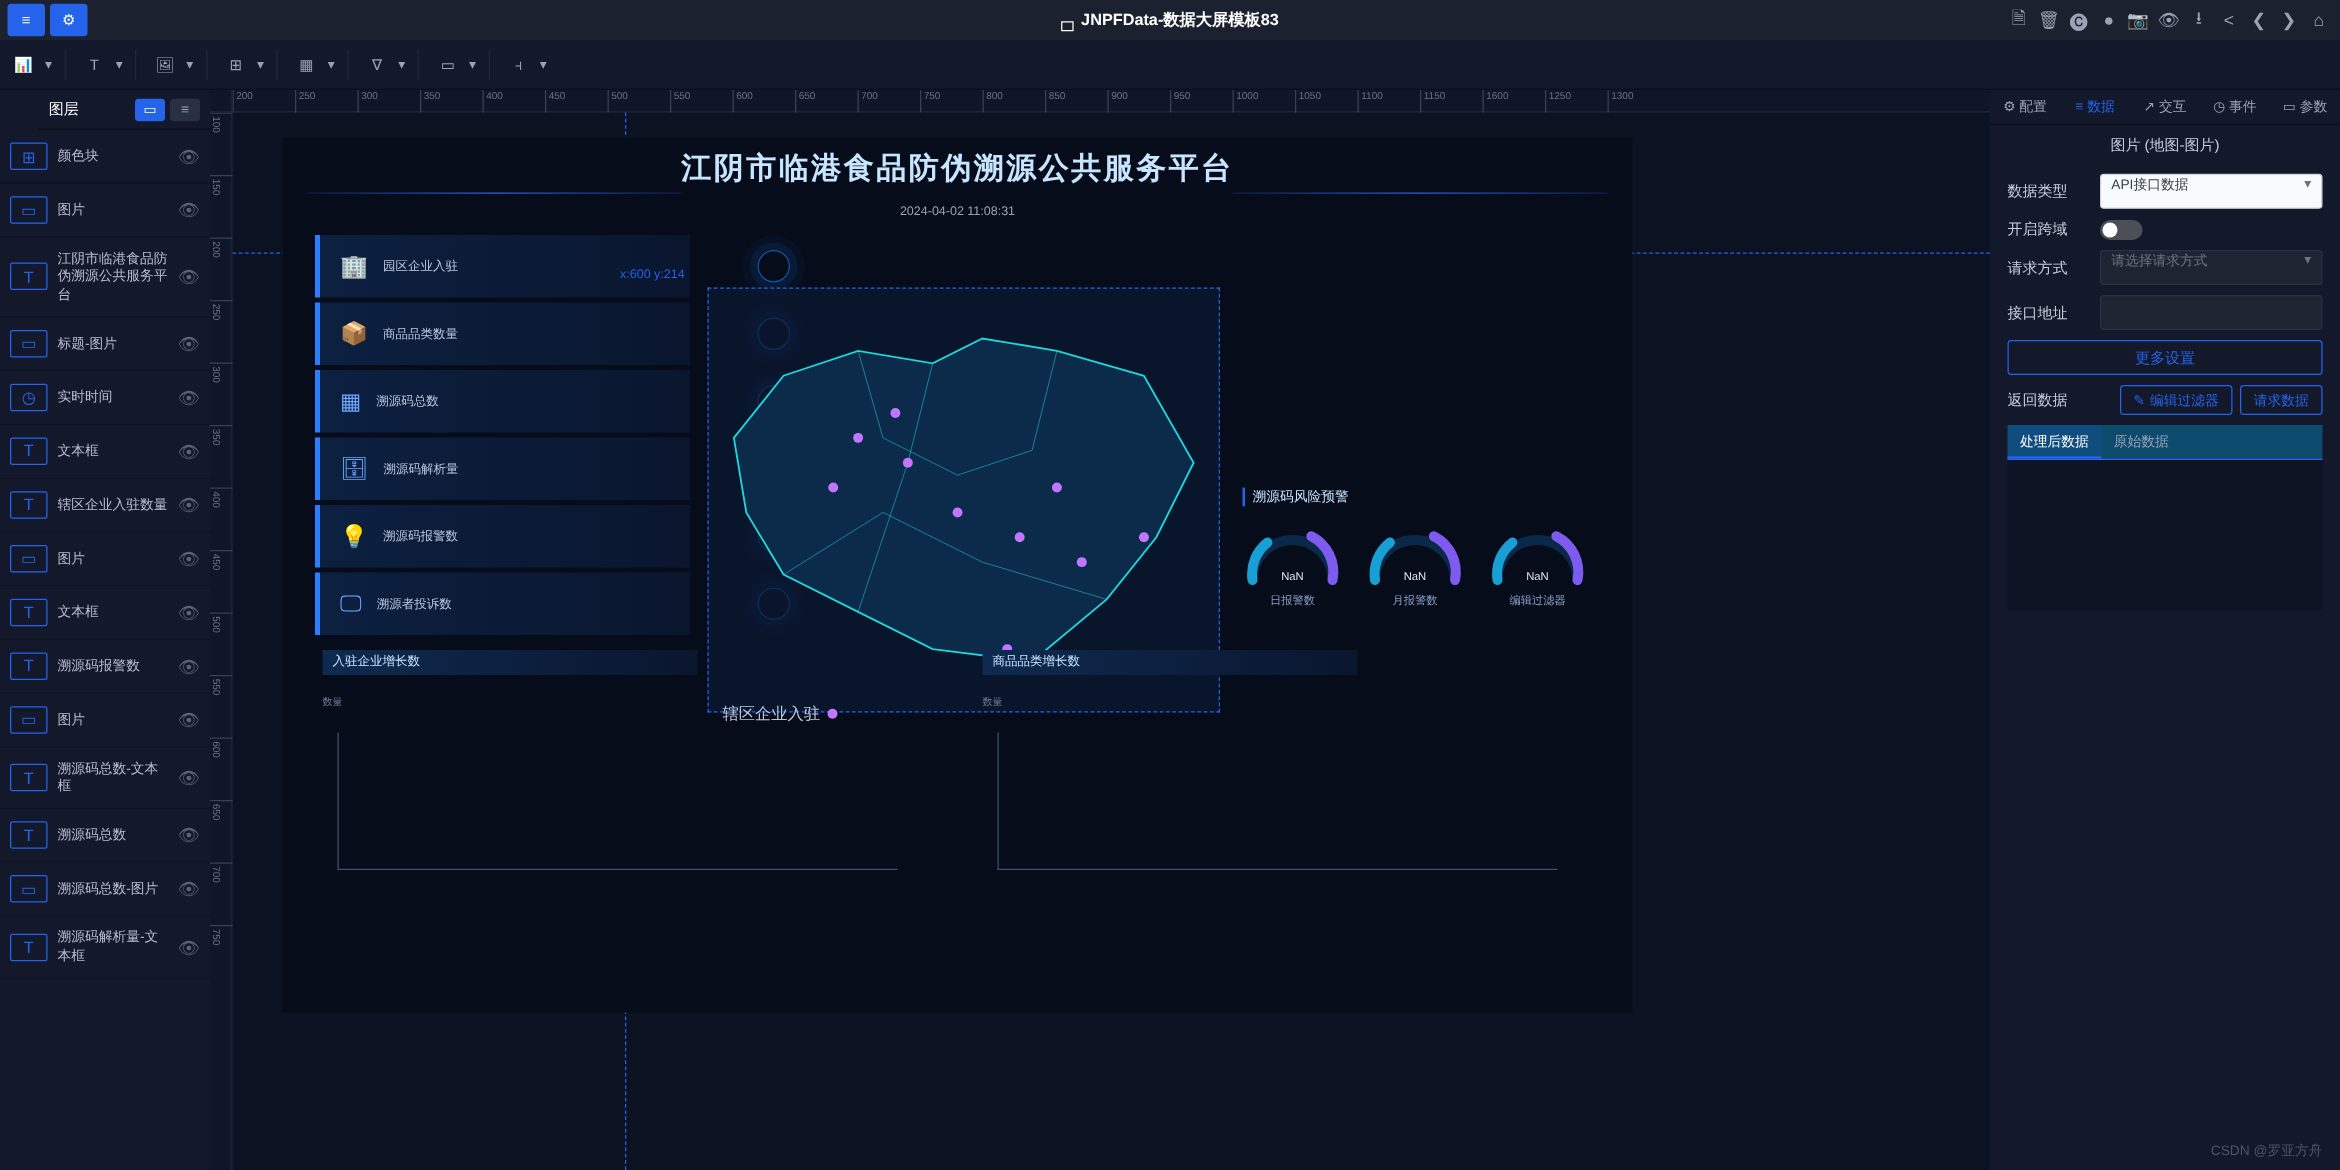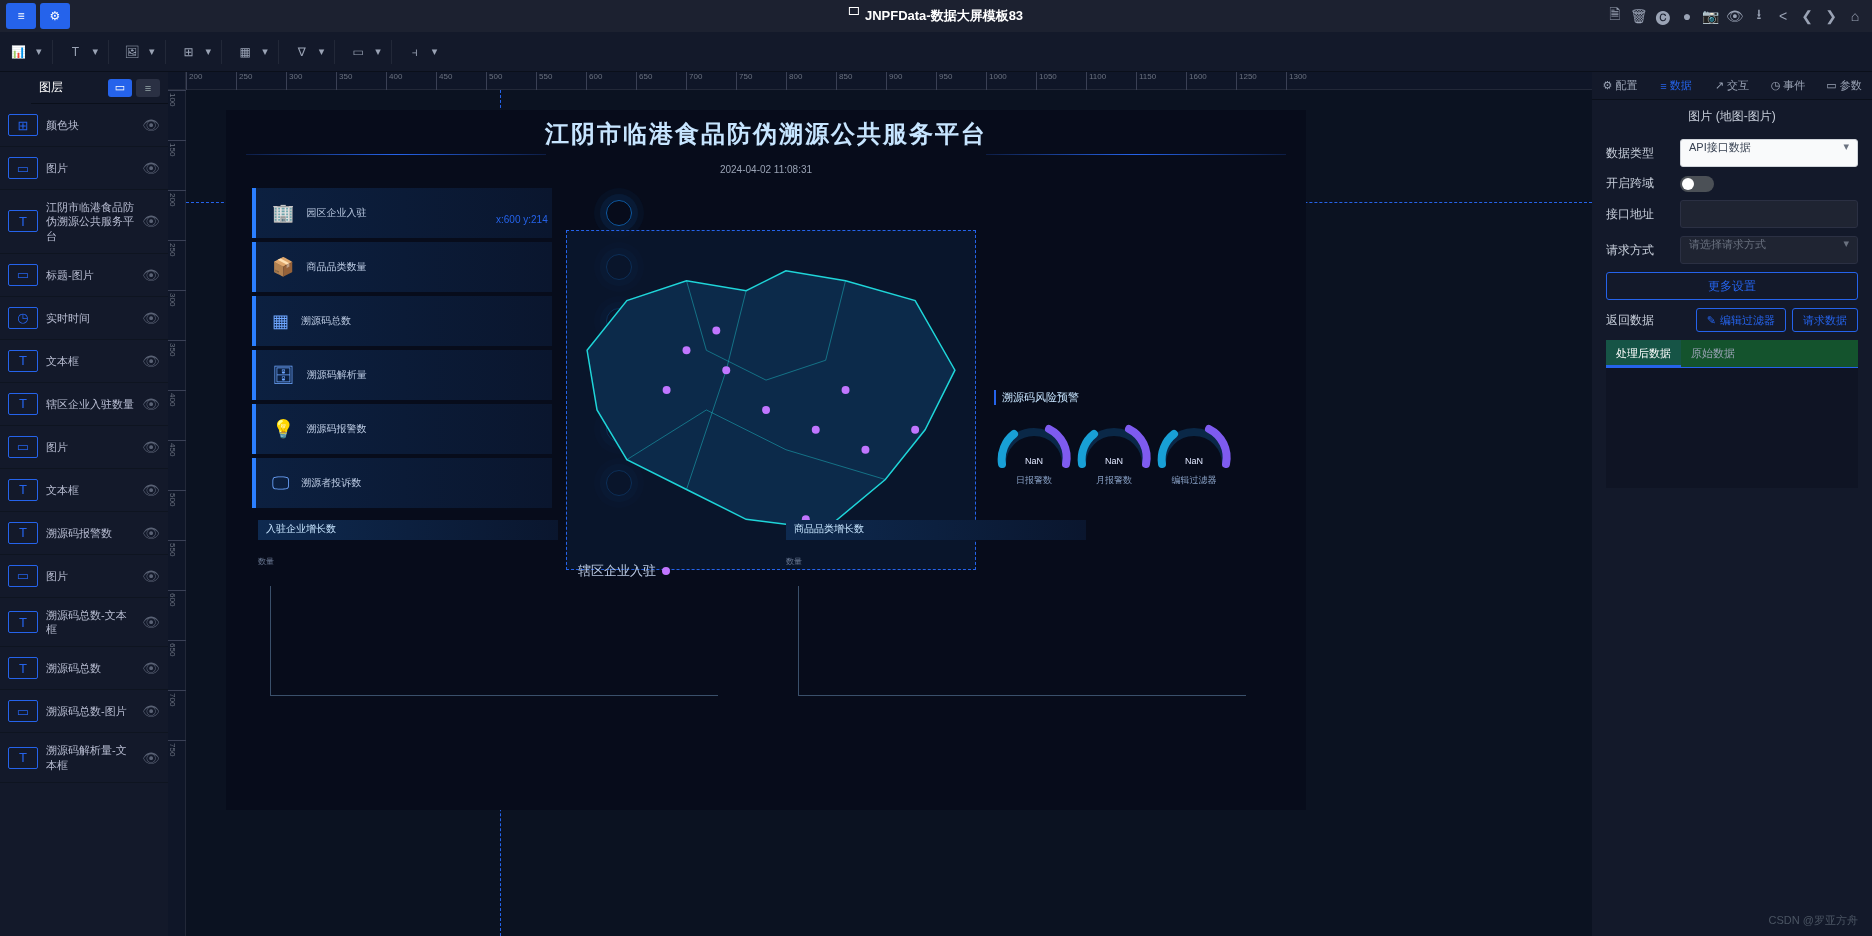--- a/index.html
+++ b/index.html
@@ -1,19 +1,19 @@
 <!DOCTYPE html>
 <html><head>
 <meta charset="utf-8">
 <style>
 * { margin: 0; padding: 0; box-sizing: border-box; }
 body { font-family: "Microsoft YaHei", sans-serif; background: #0b1221; color: #fff; width: 1872px; height: 936px; overflow: hidden; font-size: 12px; }
 .app-header { height: 32px; background: #1c2130; display: flex; align-items: center; padding: 0 6px; position: relative; }
 .header-left-btn { width: 30px; height: 26px; background: #2563eb; border-radius: 3px; display: flex; align-items: center; justify-content: center; margin-right: 4px; color: #fff; cursor: pointer; }
-.header-center { position: absolute; left: 50%; transform: translateX(-50%); display: flex; align-items: flex-start; gap: 6px; font-size: 13px; font-weight: bold; }
+.header-center { position: absolute; left: 50%; transform: translateX(-50%); display: flex; align-items: flex-end; gap: 6px; font-size: 13px; font-weight: bold; }
 .header-right { margin-left: auto; display: flex; align-items: center; gap: 2px; }
 .hdr-icon { width: 22px; height: 22px; display: flex; align-items: center; justify-content: center; color: #9aa3b5; cursor: pointer; font-size: 14px; }
 .toolbar { height: 40px; background: #13192a; display: flex; align-items: center; padding: 0 6px; gap: 4px; border-bottom: 1px solid #0a0f1a; }
 .tool-btn { width: 26px; height: 40px; display: flex; align-items: center; justify-content: center; color: #9aa3b5; cursor: pointer; }
 .tool-sep { width: 1px; height: 24px; background: #222838; margin: 0 6px; }
 .body-row { height: calc(100% - 72px); display: flex; }
 
 .layers-panel { width: 168px; background: #13192a; display: flex; flex-direction: column; }
 .layers-head { height: 32px; display: flex; align-items: center; padding: 0 8px; border-bottom: 1px solid #0a0f1a; font-size: 12px; margin-left: 31px; }
 .layers-head-buttons { margin-left: auto; display: flex; gap: 4px; }
@@ -44,21 +44,21 @@
 .stat-row { position: relative; height: 50px; margin-bottom: 4px; background: linear-gradient(90deg,#0c2040,#0a162e); border-left: 4px solid #2b7fff; display: flex; align-items: center; padding-left: 16px; gap: 12px; }
 .stat-icon { color: #6ea6ff; font-size: 18px; }
 .stat-label { color: #b9c8e0; font-size: 10px; }
 .stat-circle { position: absolute; right: -80px; top: 50%; transform: translateY(-50%); width: 26px; height: 26px; border-radius: 50%; border: 1px solid #0e5aa3; box-shadow: 0 0 0 6px #0e5aa322, 0 0 0 12px #0e5aa311; }
 .map-box { position: absolute; left: 340px; top: 120px; width: 410px; height: 340px; border: 1px dashed #2563eb; background: #0b1a33aa; }
 .map-svg { width:100%; height:100%; }
 .coord-label { position:absolute; left:270px; top:104px; color:#2563eb; font-size:10px; }
 .map-legend-dot { position:absolute; left:352px; top:452px; display:flex; align-items:center; gap:6px; font-size:13px; color:#b9c8e0;}
 .map-legend-dot .dot{width:8px;height:8px;border-radius:50%;background:#c176ff;}
 .alert-title { position:absolute; left:768px; top:280px; font-size:11px; color:#c7e5ff; padding-left:6px; border-left:2px solid #2563eb;}
-.gauges { position:absolute; left:768px; top:304px; display:flex; }
+.gauges { position:absolute; left:768px; top:304px; display:flex; gap:18px; }
 .gauge { width:80px; text-align:center; }
 .gauge-ring { width:80px; height:60px; position:relative; }
 .gauge-ring svg { width:80px; height:60px; }
 .gauge-val { position:absolute; bottom:8px; left:0; width:100%; text-align:center; font-size:9px; color:#e0e7ff; }
 .gauge-label { font-size:9px; color:#88a0c4; }
 .chart-head { position:absolute; width:300px; height:20px; background:linear-gradient(90deg,#0e2a50,#0a162e); padding:2px 8px; font-size:10px; color:#c7e5ff; }
 .chart-body { position:absolute; width:460px; height:140px; }
 .chart-axis-y { position:absolute; left:0; top:0; font-size:8px; color:#6b7a94; }
 .chart-line { position:absolute; left:12px; right:0; bottom:0; border-left:1px solid #3a506b; border-bottom:1px solid #3a506b; height:110px; }
 
@@ -72,21 +72,21 @@
 .prop-label { width: 64px; font-size:12px; color:#c7ceda; }
 .prop-select, .prop-input { flex:1; height:28px; background:#f9fafb; border:1px solid #d1d5db; border-radius:3px; padding:0 8px; font-size:11px; color:#374151; position:relative;}
 .prop-select.dark, .prop-input.dark { background:#1f2432; border:1px solid #2b3043; color:#6b7280;}
 .prop-select:after { content:"▾"; position:absolute; right:8px; color:#6b7280; }
 .input-suffix { color:#888; font-size:11px; }
 .toggle { width:34px; height:16px; background:#4b5056; border-radius:8px; position:relative; cursor:pointer; }
 .toggle:after { content:""; position:absolute; left:2px; top:2px; width:12px; height:12px; border-radius:50%; background:#fff;}
 .btn-full { height:28px; border:1px solid #2563eb; border-radius:3px; color:#2563eb; display:flex; align-items:center; justify-content:center; font-size:12px; cursor:pointer; }
 .btn-sm { height:24px; padding:0 10px; border:1px solid #2563eb; border-radius:3px; color:#2563eb; display:flex; align-items:center; font-size:11px; cursor:pointer; gap:4px;}
 .row-spread { display:flex; align-items:center; justify-content:space-between; }
-.data-tabs { height:28px; background:#14532d; border-bottom:1px solid #2563eb; display:flex; }
+.data-tabs { height:28px; background:#0c4a6e; border-bottom:1px solid #2563eb; display:flex; }
 .data-tab { padding:6px 10px; font-size:11px; color:#9aa3b5; cursor:pointer; }
 .data-tab.active { background:#2563eb22; border-bottom:2px solid #2563eb; color:#fff;}
 .data-view { flex:1; background:#0f1424; min-height:120px; }
 .footer-credit { position:fixed; right:14px; bottom:8px; font-size:11px; color:#4b5563; }
 .desktop-icon { display:inline-block; width:10px; height:8px; border:1px solid currentColor; position:relative; }
 .chev { color:#9aa3b5; font-size:11px;}
 .guide-v { position:absolute; left:332px; top:18px; bottom:0; width:0; border-left:1px dashed #2563eb; }
 .guide-h { position:absolute; top:130px; left:18px; right:0; height:0; border-top:1px dashed #2563eb; }
 </style>
 </head>
@@ -406,26 +406,26 @@
     <div class="props-body">
       <div class="prop-row">
         <div class="prop-label">数据类型</div>
         <div class="prop-select"><span>API接口数据</span></div>
       </div>
       <div class="prop-row">
         <div class="prop-label">开启跨域</div>
         <div class="toggle"></div>
       </div>
       <div class="prop-row">
+        <div class="prop-label">请求方式</div>
+        <div class="prop-select dark"><span style="color:#6b7280">请选择请求方式</span></div>
+      </div>
+      <div class="prop-row">
         <div class="prop-label">接口地址</div>
         <div class="prop-input dark"></div>
-      </div>
-      <div class="prop-row">
-        <div class="prop-label">请求方式</div>
-        <div class="prop-select dark"><span style="color:#6b7280">请选择请求方式</span></div>
       </div>
       <div class="btn-full">更多设置</div>
       <div class="row-spread">
         <div class="prop-label" style="width:auto">返回数据</div>
         <div style="display:flex;gap:6px;">
           <div class="btn-sm">
               <span>✎</span>
               <span>编辑过滤器</span>
             </div>
           <div class="btn-sm">请求数据</div>

